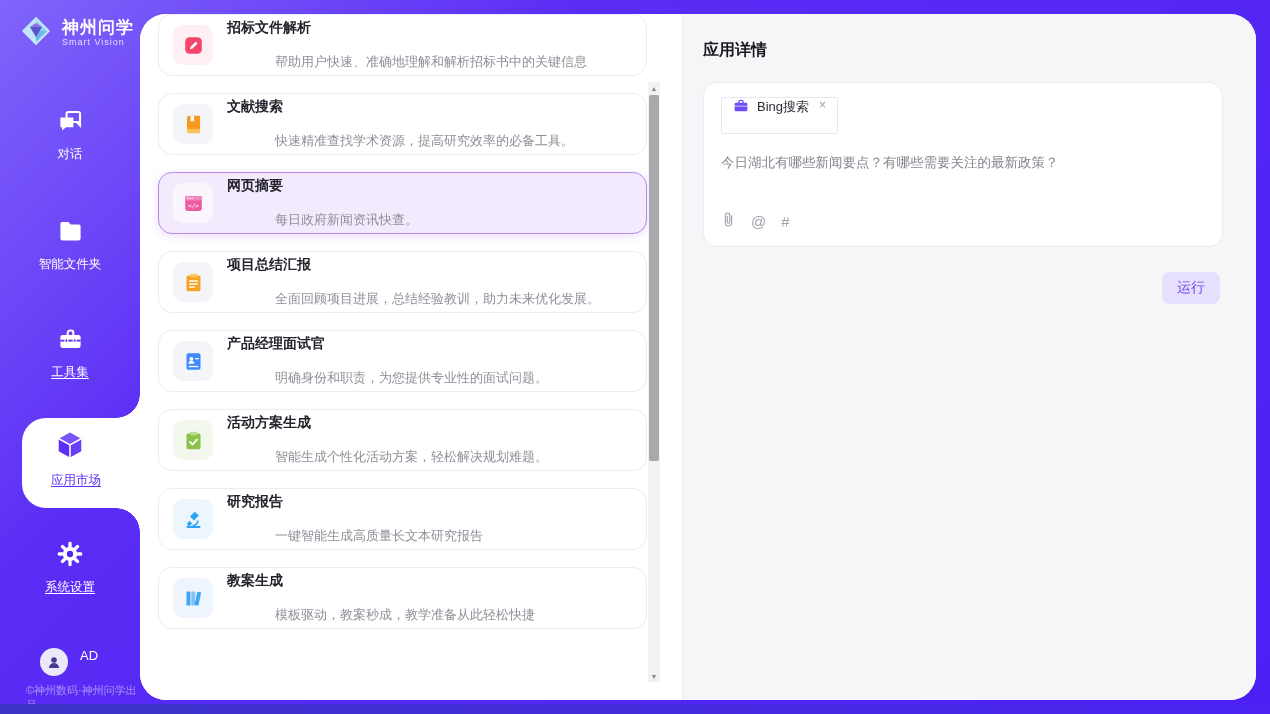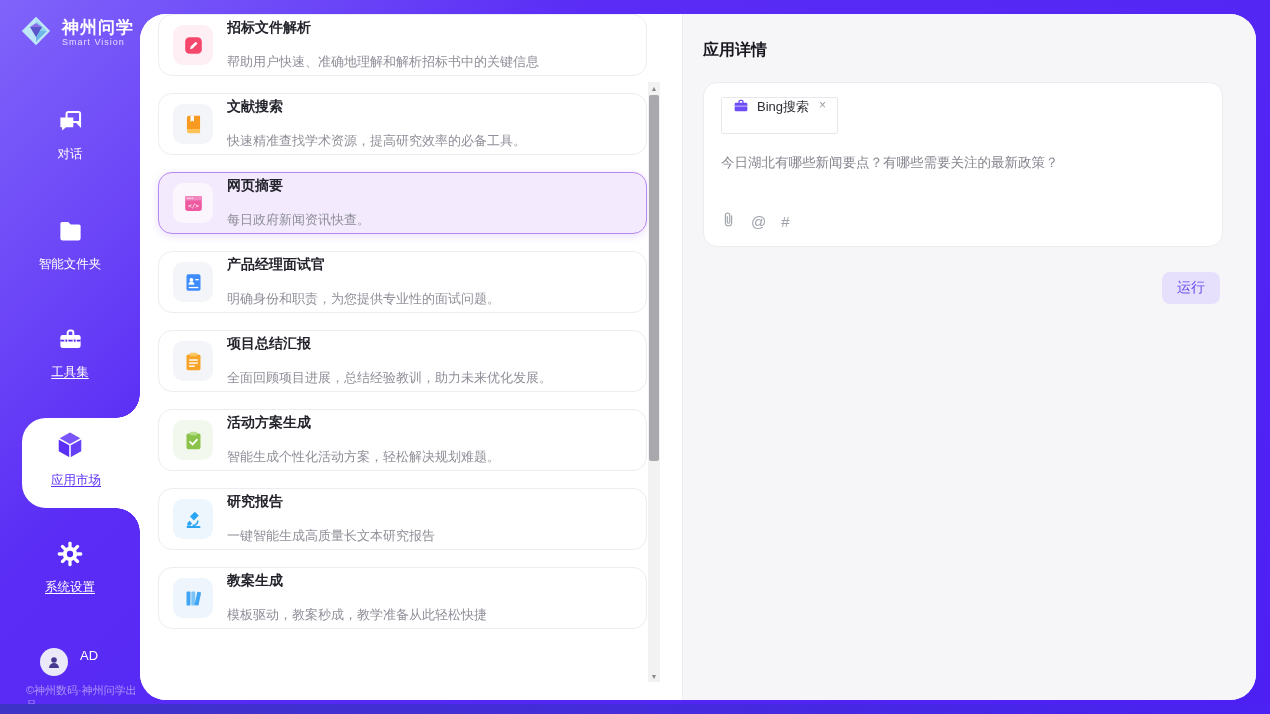--- a/index.html
+++ b/index.html
@@ -44,21 +44,21 @@
   .cards { padding-left:18px; }
   .card { width:489px; height:62px; border:1px solid #ececf1; border-radius:14px;
     margin-bottom:17px; display:flex; align-items:center; padding:0 14px; gap:14px;
     background:#fff; cursor:pointer; }
   .card.selected { background:#f3eafd; border:1px solid #b788f0;
     box-shadow:0 2px 8px rgba(140,70,230,.18); }
   .card-icon { width:40px; height:40px; border-radius:10px; display:flex;
     align-items:center; justify-content:center; flex:0 0 40px; }
   .card-texts { display:flex; flex-direction:column; gap:16px; overflow:hidden; }
   .card-name { font-size:14px; font-weight:bold; color:#23232c; }
-  .card-desc { font-size:13px; color:#8f8f99; white-space:nowrap; }
+  .card-desc { font-size:13px; color:#8f8f99; white-space:nowrap;margin-left:48px; }
 
   
   .scrollbar { position:absolute; left:508px; top:68px; width:12px; height:600px; background:#f2f2f2; }
   .sb-btn { position:absolute; left:0; width:12px; height:12px; background:#f2f2f2;
     display:flex; align-items:center; justify-content:center; font-size:7px; color:#8a8a8a; cursor:pointer; }
   .sb-up { top:0; } .sb-down { bottom:0; }
   .sb-thumb { position:absolute; left:1px; top:13px; width:10px; height:366px;
     background:#a9a9ad; border-radius:2px; cursor:pointer; }
 
   
@@ -222,46 +222,46 @@
           </span>
           <span class="card-texts">
             <span class="card-name">网页摘要</span>
             <span class="card-desc">每日政府新闻资讯快查。</span>
           </span>
         </div>
 
         <div class="card">
           <span class="card-icon" style="background:#f4f5f8;">
             <svg width="21" height="21" viewBox="0 0 24 24">
+              <rect x="4" y="4" width="16" height="18" rx="2" fill="#f7a325"></rect>
+              <rect x="8" y="2" width="8" height="4" rx="1" fill="#fbc761"></rect>
+              <rect x="7" y="9.5" width="10" height="1.6" fill="#fff"></rect>
+              <rect x="7" y="13" width="10" height="1.6" fill="#fff"></rect>
+              <rect x="7" y="16.5" width="6.5" height="1.6" fill="#fff"></rect>
+            </svg>
+          </span>
+          <span class="card-texts">
+            <span class="card-name">项目总结汇报</span>
+            <span class="card-desc">全面回顾项目进展，总结经验教训，助力未来优化发展。</span>
+          </span>
+        </div>
+
+        <div class="card">
+          <span class="card-icon" style="background:#f4f5f8;">
+            <svg width="21" height="21" viewBox="0 0 24 24">
               <rect x="4" y="2.5" width="16" height="19" rx="2" fill="#3d8bfd"></rect>
               <circle cx="9.6" cy="9" r="2.2" fill="#fff"></circle>
               <path d="M6.2 14.6a3.4 3.4 0 0 1 6.8 0z" fill="#fff"></path>
               <rect x="14" y="8" width="4" height="1.5" fill="#fff"></rect>
               <rect x="6.5" y="17" width="11" height="1.5" fill="#fff"></rect>
             </svg>
           </span>
           <span class="card-texts">
             <span class="card-name">产品经理面试官</span>
             <span class="card-desc">明确身份和职责，为您提供专业性的面试问题。</span>
-          </span>
-        </div>
-
-        <div class="card">
-          <span class="card-icon" style="background:#f4f5f8;">
-            <svg width="21" height="21" viewBox="0 0 24 24">
-              <rect x="4" y="4" width="16" height="18" rx="2" fill="#f7a325"></rect>
-              <rect x="8" y="2" width="8" height="4" rx="1" fill="#fbc761"></rect>
-              <rect x="7" y="9.5" width="10" height="1.6" fill="#fff"></rect>
-              <rect x="7" y="13" width="10" height="1.6" fill="#fff"></rect>
-              <rect x="7" y="16.5" width="6.5" height="1.6" fill="#fff"></rect>
-            </svg>
-          </span>
-          <span class="card-texts">
-            <span class="card-name">项目总结汇报</span>
-            <span class="card-desc">全面回顾项目进展，总结经验教训，助力未来优化发展。</span>
           </span>
         </div>
 
         <div class="card">
           <span class="card-icon" style="background:#f3f8ef;">
             <svg width="21" height="21" viewBox="0 0 24 24">
               <rect x="4" y="4" width="16" height="18" rx="2" fill="#8bc34a"></rect>
               <rect x="8" y="2" width="8" height="4" rx="1" fill="#b6dd8b"></rect>
               <path d="M8 13.5l3 3 5-5.5" fill="none" stroke="#fff" stroke-width="2" stroke-linecap="round"></path>
             </svg>

